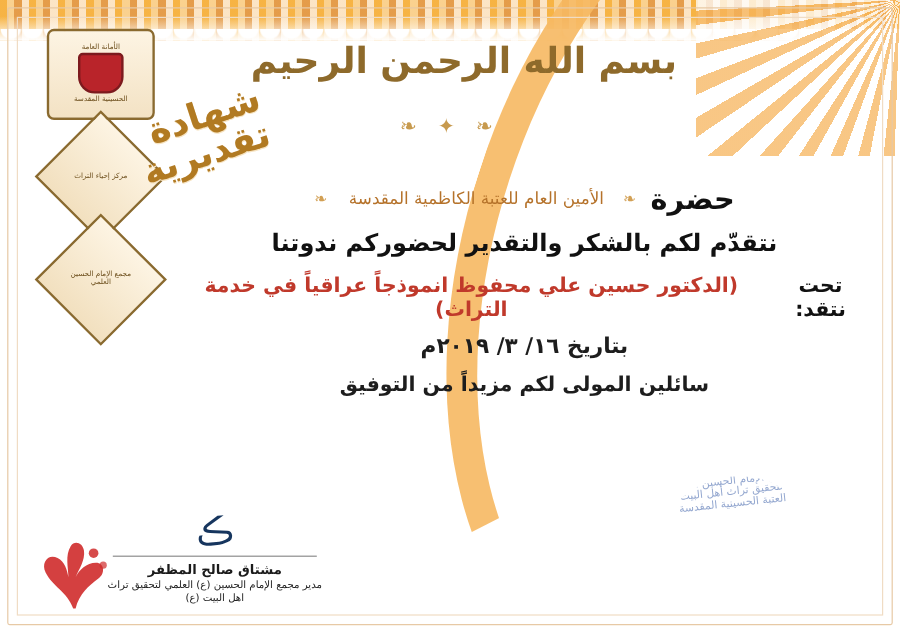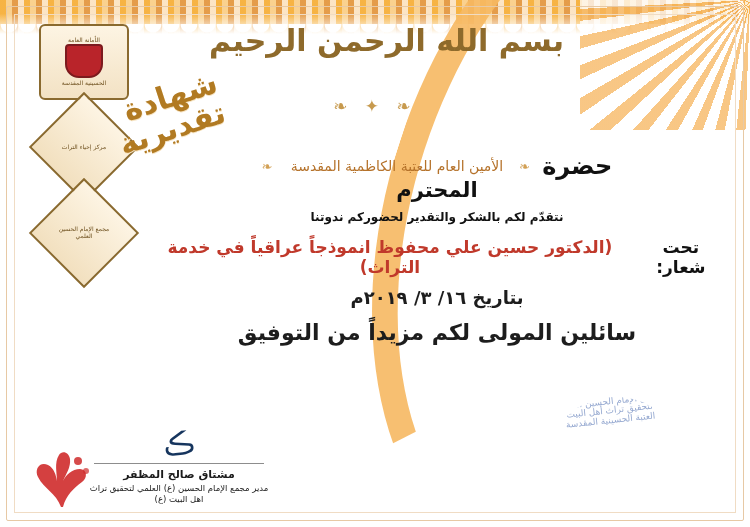--- a/index.html
+++ b/index.html
@@ -180,21 +180,21 @@
   .shahada-title .l2 {
     display: block;
     margin-top: -2px;
     margin-right: 16px;
     font-size: 30px;
   }
 
   
   .basmala {
     position: absolute;
-    left: 0; right: 0; top: 23px;
+    left: 0; right: 0; top: 34px;
     text-align: center;
     color: #8e6a2b;
     font-size: 30px;
     font-weight: bold;
     letter-spacing: -1px;
     padding-left: 23px;
   }
   .basmala-orn {
     position: absolute;
     left: 0; right: 0; top: 96px;
@@ -205,21 +205,21 @@
   }
 
   
   .body {
     position: absolute;
     left: 150px; right: 26px; top: 150px;
     text-align: center;
     color: #1d1d1d;
   }
   .line {
-    font-size: 12px;
+    font-size: 20px;
     font-weight: bold;
     line-height: 1.6;
     margin: 6px 0;
     color: #111111;
   }
   .addressee-row {
     display: flex;
     align-items: center;
     justify-content: center;
     gap: 10px;
@@ -248,21 +248,21 @@
     display: flex;
     align-items: center;
     justify-content: center;
     gap: 8px;
     flex-wrap: nowrap;
     margin-top: 10px;
   }
   .slogan-label { font-size: 17px; font-weight: bold; color: #111; }
   .slogan-text { font-size: 17px; font-weight: bold; color: #c0392b; }
   .date-line { font-size: 18px; font-weight: bold; margin-top: 10px; }
-  .closing-line { font-size: 22px; font-weight: bold; margin-top: 12px; }
+  .closing-line { font-size: 17px; font-weight: bold; margin-top: 12px; }
 
   
   .signature {
     position: absolute;
     left: 84px; bottom: 22px;
     width: 190px;
     text-align: center;
     color: #1b1b1b;
   }
   .sig-scribble {
@@ -328,26 +328,25 @@
 
   <div class="body">
 
     <div class="addressee-row">
       <span class="hadra">حضرة</span>
       <span class="orn-small">❧</span>
       <span class="addressee-name">الأمين العام للعتبة الكاظمية المقدسة</span>
       <span class="orn-small">❧</span>
     </div>
 
-    <div class="muhtaram">المحترم</div>
 
     <div class="line">نتقدّم لكم بالشكر والتقدير لحضوركم ندوتنا</div>
 
     <div class="slogan-row">
-      <span class="slogan-label">تحت شعار:</span>
+      <span class="slogan-label">تحت نتقد:</span>
       <span class="slogan-text">(الدكتور حسين علي محفوظ انموذجاً عراقياً في خدمة التراث)</span>
     </div>
 
 
     <div class="date-line">
       <span>بتاريخ</span>
       <span>١٦/ ٣/ ٢٠١٩م</span>
     </div>
 
     <div class="closing-line">سائلين المولى لكم مزيداً من التوفيق</div>

